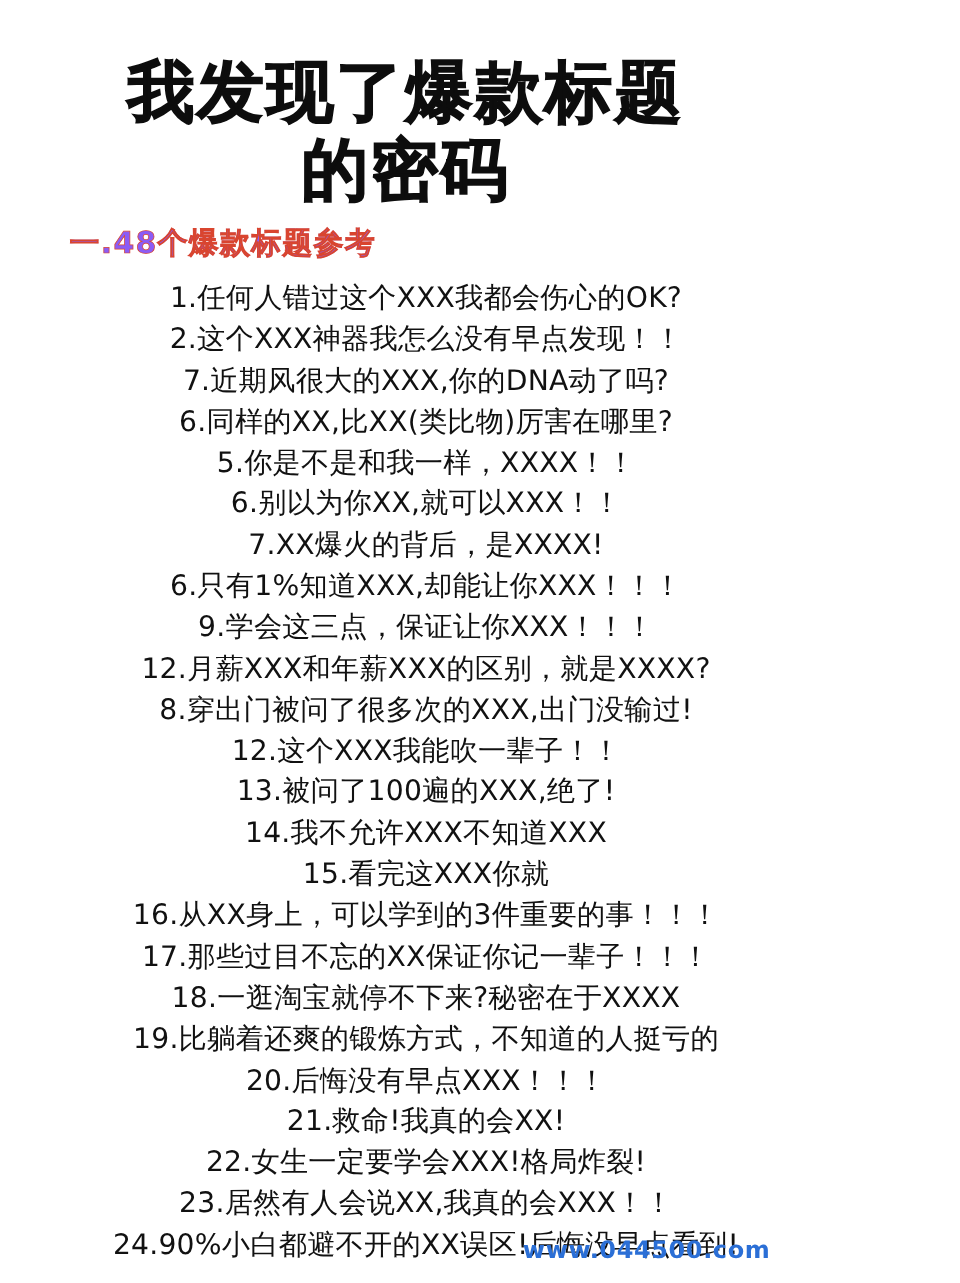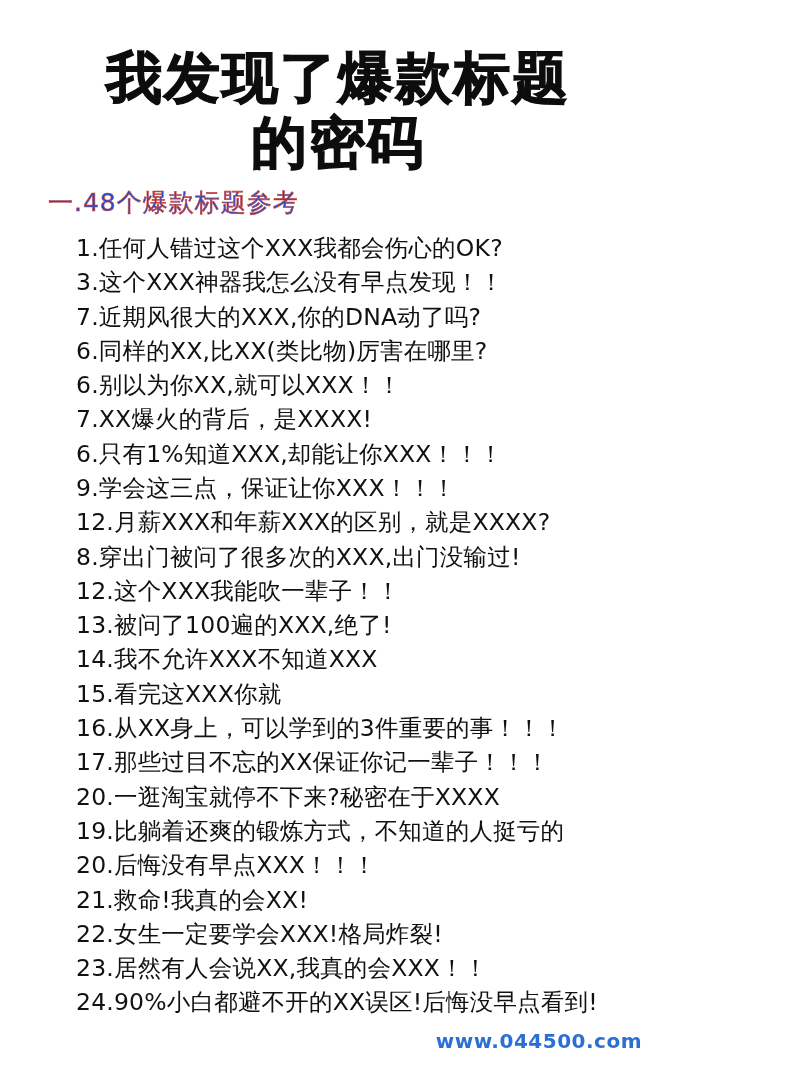--- a/index.html
+++ b/index.html
@@ -30,31 +30,32 @@
     line-height: 1.16;
     letter-spacing: 2px;
     color: #0d0d0d;
     margin: 0 0 6px 0;
     -webkit-text-stroke: 1.2px #0d0d0d;
   }
   .title-line {
     display: block;
   }
   .section-head {
-    font-weight: 400;
+    font-weight: 700;
     font-size: 25px;
-    color: #1d4ed8;
+    color: #8b5cf6;
     letter-spacing: 1px;
-    margin: 10px 0 6px 18px;
+    margin: 10px 0 6px 28px;
     -webkit-text-stroke: 0.6px #d9452f;
   }
   .list {
     margin: 12px;
     padding: 0 0 0 34px;
     list-style: none;
+    text-align: center;
   }
   .list li {
     font-size: 23.5px;
     line-height: 1.46;
     color: #111111;
     letter-spacing: 0.2px;
     white-space: nowrap;
   }
   .watermark {
     position: absolute;
@@ -74,36 +75,37 @@
 
   <h1 class="title">
     <span class="title-line">我发现了爆款标题</span>
     <span class="title-line">的密码</span>
   </h1>
 
   <div class="section-head">一.48个爆款标题参考</div>
 
   <ul class="list">
     <li>1.任何人错过这个XXX我都会伤心的OK?</li>
-    <li>3.这个XXX神器我怎么没有早点发现！！</li>
+    <li>2.这个XXX神器我怎么没有早点发现！！</li>
     <li>7.近期风很大的XXX,你的DNA动了吗?</li>
     <li>6.同样的XX,比XX(类比物)厉害在哪里?</li>
+    <li>5.你是不是和我一样，XXXX！！</li>
     <li>6.别以为你XX,就可以XXX！！</li>
     <li>7.XX爆火的背后，是XXXX!</li>
     <li>6.只有1%知道XXX,却能让你XXX！！！</li>
     <li>9.学会这三点，保证让你XXX！！！</li>
     <li>12.月薪XXX和年薪XXX的区别，就是XXXX?</li>
     <li>8.穿出门被问了很多次的XXX,出门没输过!</li>
     <li>12.这个XXX我能吹一辈子！！</li>
     <li>13.被问了100遍的XXX,绝了!</li>
     <li>14.我不允许XXX不知道XXX</li>
     <li>15.看完这XXX你就</li>
     <li>16.从XX身上，可以学到的3件重要的事！！！</li>
     <li>17.那些过目不忘的XX保证你记一辈子！！！</li>
-    <li>20.一逛淘宝就停不下来?秘密在于XXXX</li>
+    <li>18.一逛淘宝就停不下来?秘密在于XXXX</li>
     <li>19.比躺着还爽的锻炼方式，不知道的人挺亏的</li>
     <li>20.后悔没有早点XXX！！！</li>
     <li>21.救命!我真的会XX!</li>
     <li>22.女生一定要学会XXX!格局炸裂!</li>
     <li>23.居然有人会说XX,我真的会XXX！！</li>
     <li>24.90%小白都避不开的XX误区!后悔没早点看到!</li>
   </ul>
 
   <div class="watermark">www.044500.com</div>
 </div>

